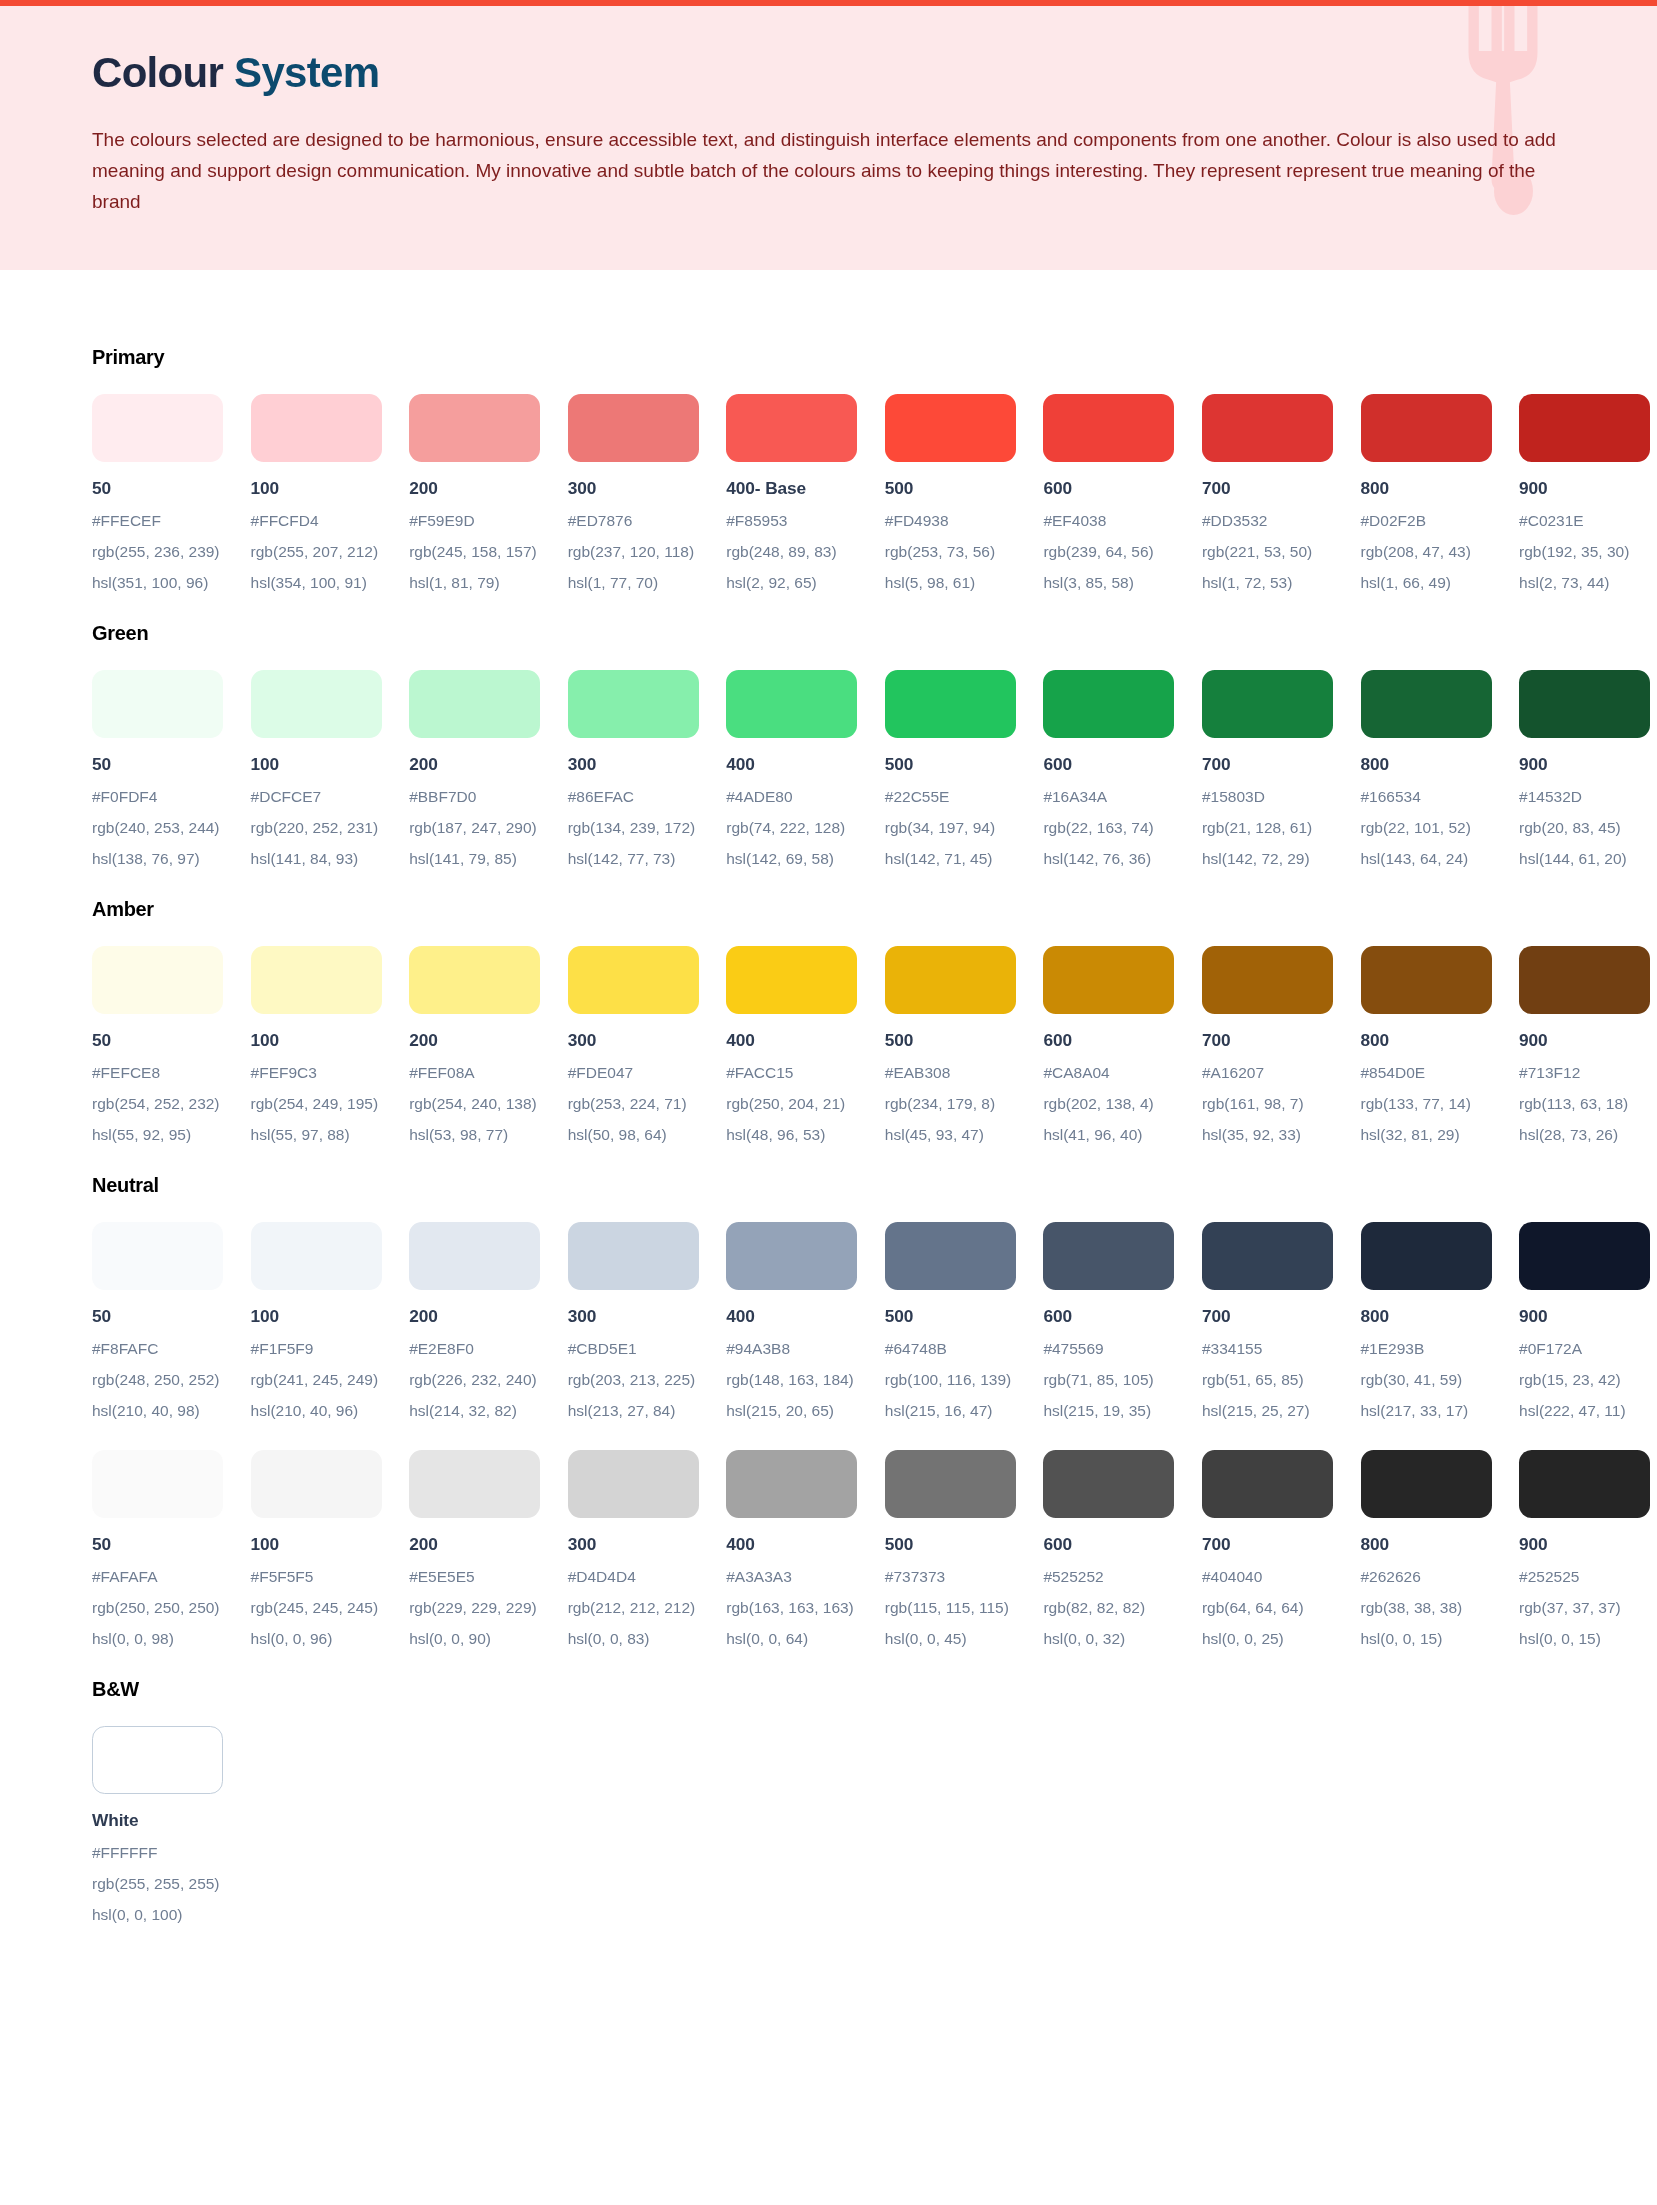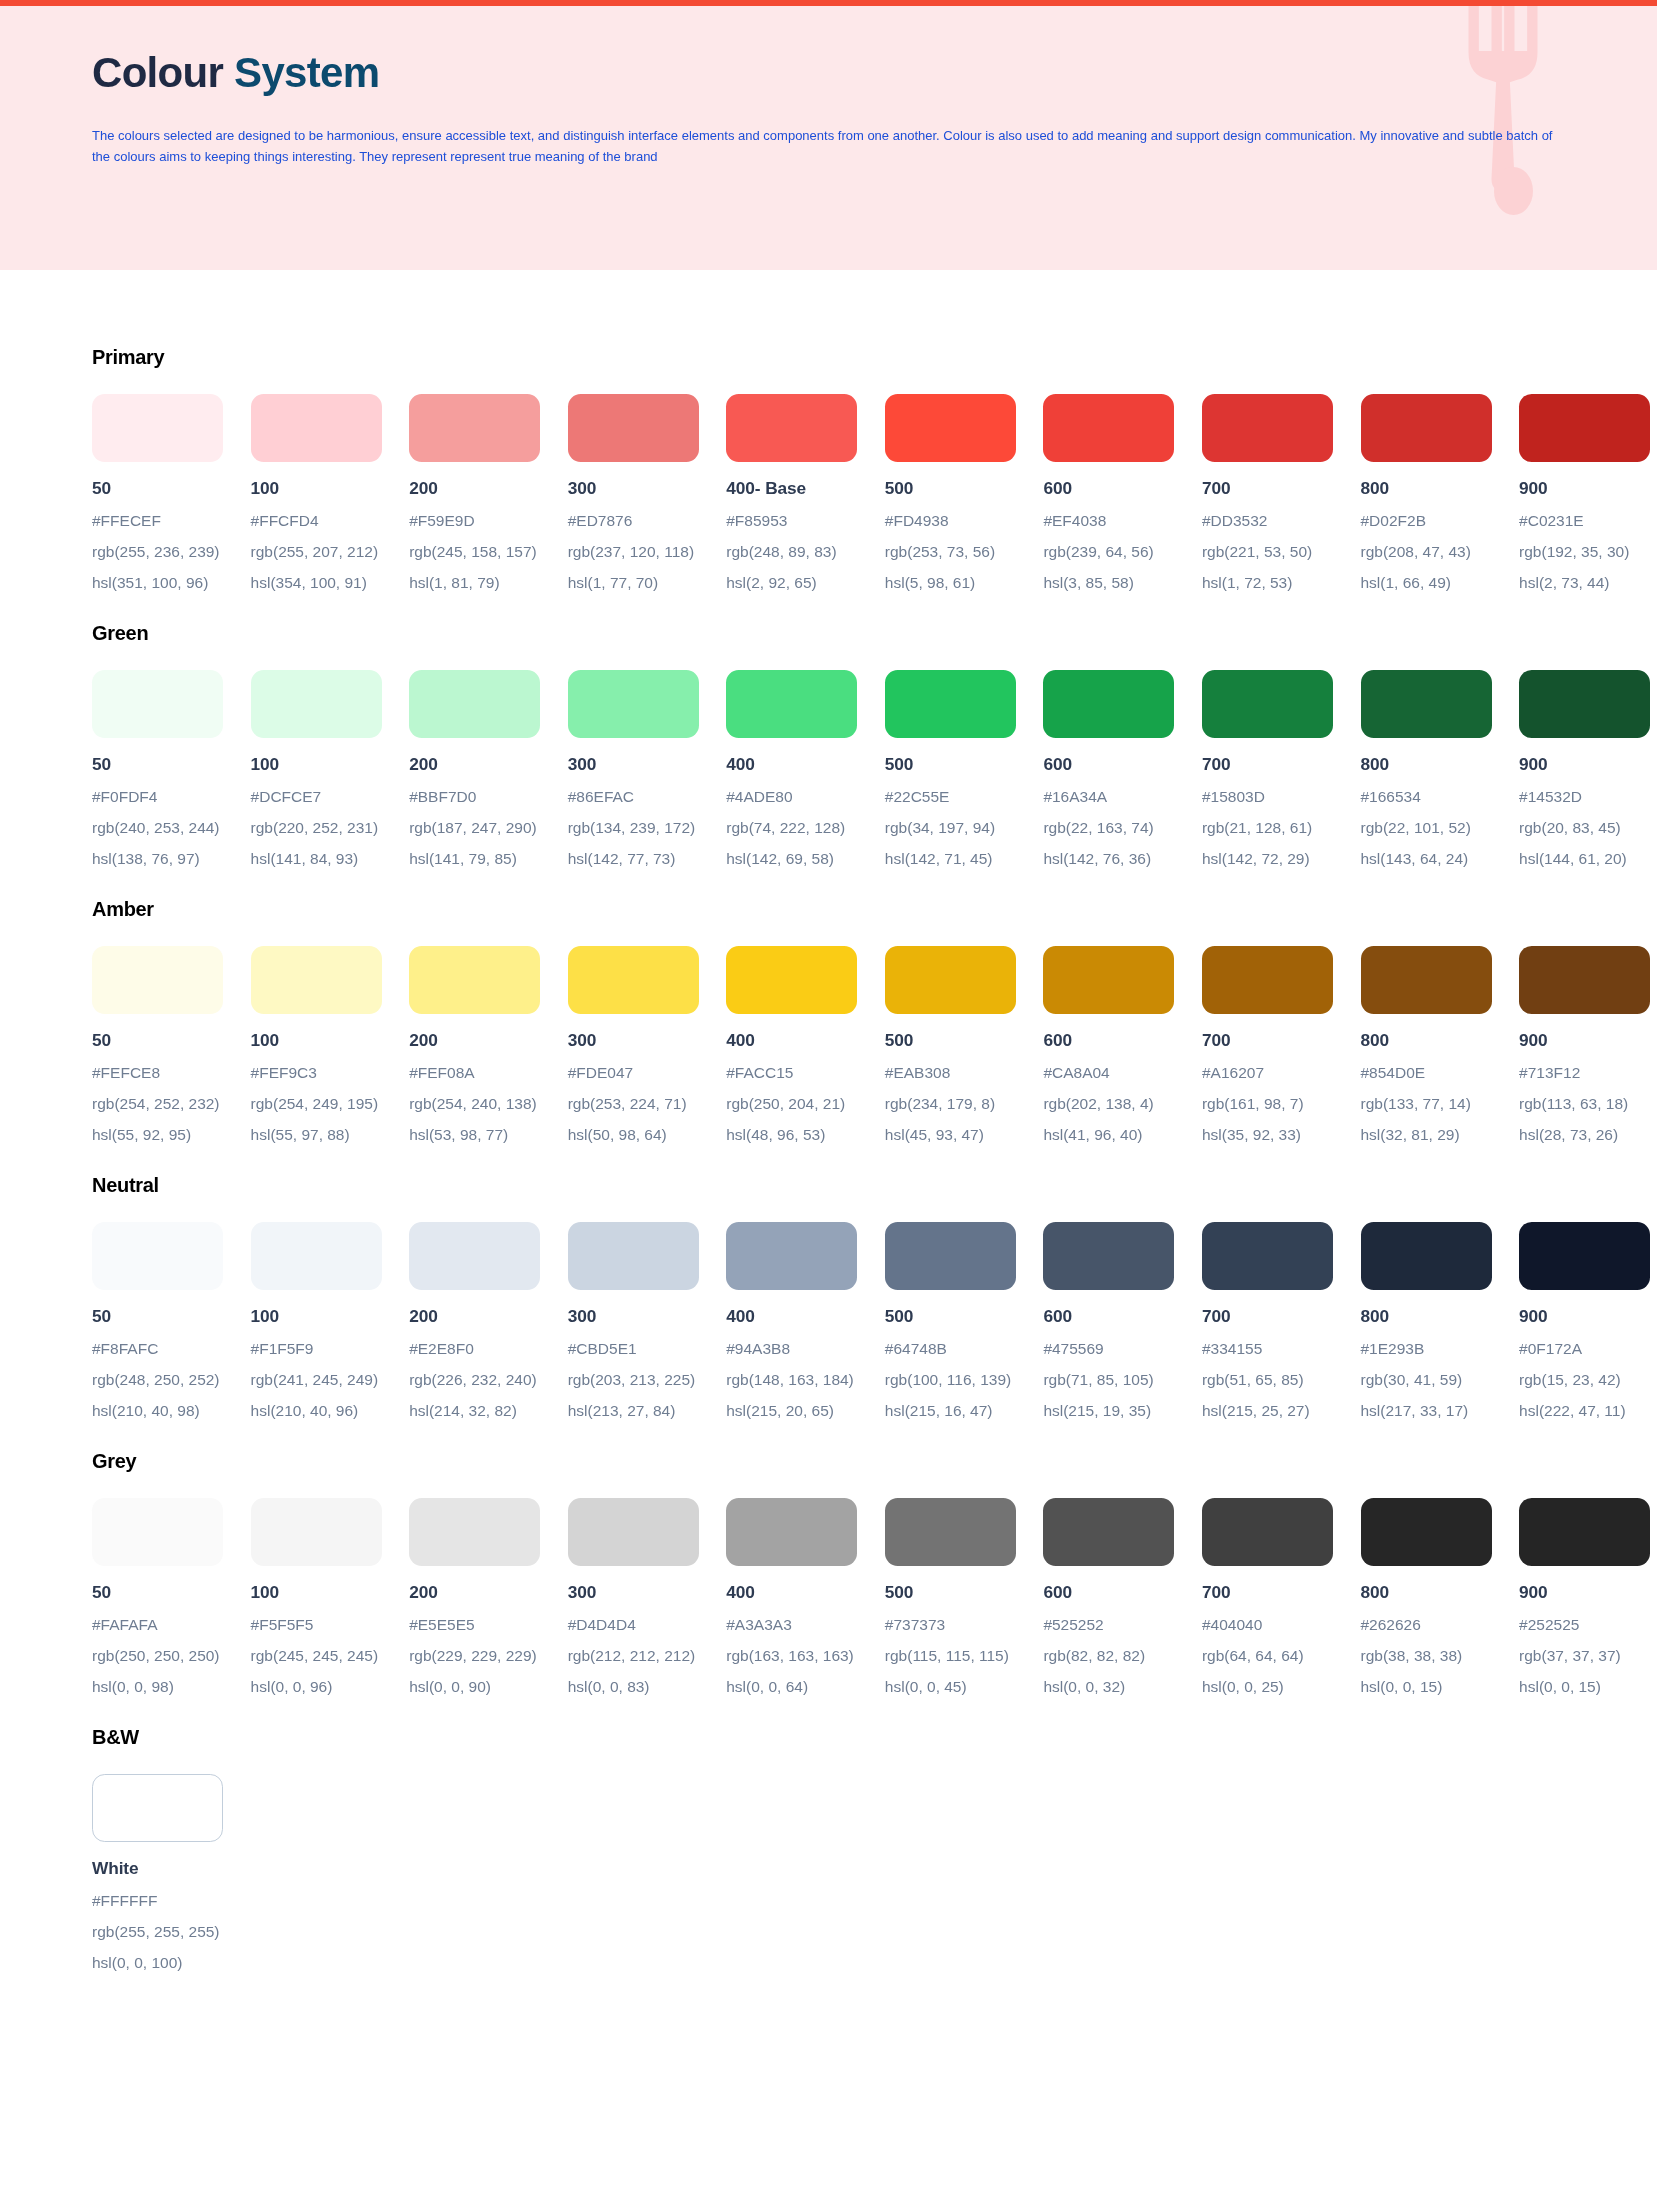--- a/index.html
+++ b/index.html
@@ -35,23 +35,23 @@
   .title {
     font-size: 42px;
     font-weight: 700;
     letter-spacing: -0.7px;
     line-height: 1.05;
     color: #1F2A44;
     margin-bottom: 30px;
   }
   .title .accent { color: #0c4a6e; }
   .desc {
-    font-size: 13px;
+    font-size: 19px;
     line-height: 1.63;
-    color: #1d4ed8;
+    color: #7f1d1d;
     max-width: 1473px;
     font-weight: 400;
   }
 
   
   .deco-fork {
     position: absolute;
     top: -17.3px;
     right: 85px;
     width: 138px;
@@ -432,21 +432,20 @@
           <div class="swatch-col">
             <div class="chip" style="background: rgb(15, 23, 42);"></div>
             <div class="chip-level">900</div>
             <div class="chip-val">#0F172A</div>
             <div class="chip-val">rgb(15, 23, 42)</div>
             <div class="chip-val">hsl(222, 47, 11)</div>
           </div>
         </div>
       </div>
       <div class="section">
-        <div class="section-title">Grey</div>
         <div class="swatch-row">
           <div class="swatch-col">
             <div class="chip" style="background: rgb(250, 250, 250);"></div>
             <div class="chip-level">50</div>
             <div class="chip-val">#FAFAFA</div>
             <div class="chip-val">rgb(250, 250, 250)</div>
             <div class="chip-val">hsl(0, 0, 98)</div>
           </div>
           <div class="swatch-col">
             <div class="chip" style="background: rgb(245, 245, 245);"></div>

